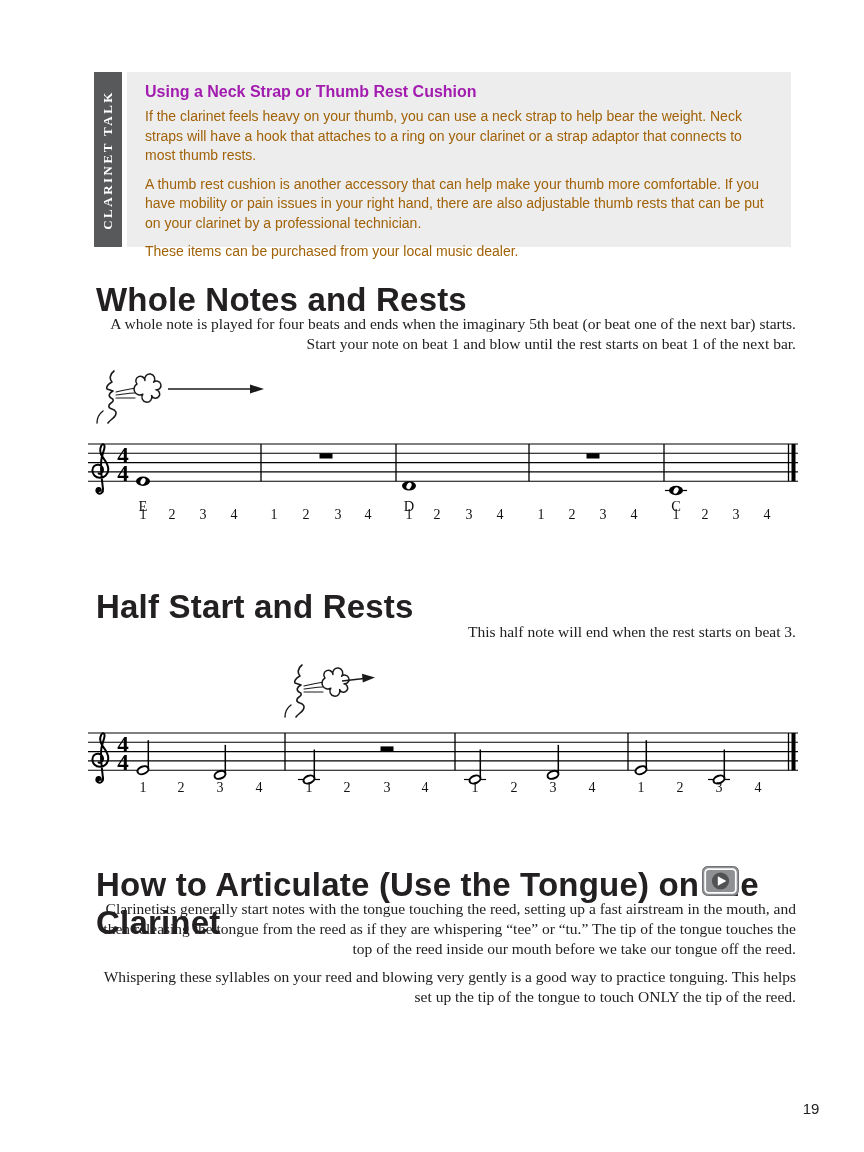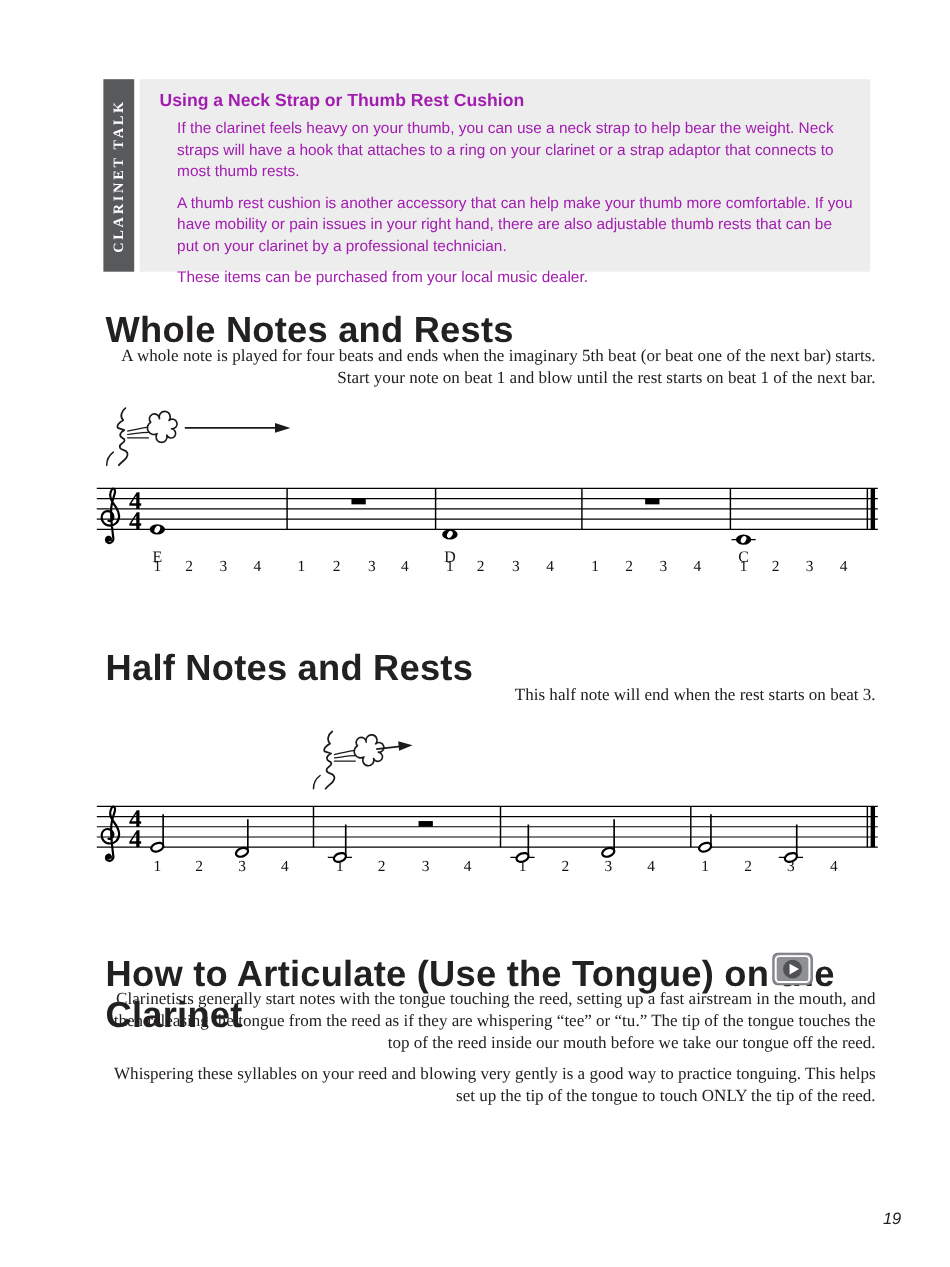--- a/index.html
+++ b/index.html
@@ -8,35 +8,35 @@
   
   .callout{position:absolute;left:94px;top:72px;width:697px;height:175px;}
   .callout-tab{position:absolute;left:0;top:0;bottom:0;width:28px;background:#58595b;
         display:flex;align-items:center;justify-content:center;}
   .callout-tab span{writing-mode:vertical-rl;transform:rotate(180deg);
         font-family:"Liberation Serif","DejaVu Serif",serif;font-weight:700;font-size:13px;
         letter-spacing:2.5px;color:#ffffff;white-space:nowrap;}
   .callout-body{position:absolute;left:33px;right:0;top:0;bottom:0;background:#ededee;
         padding:9px 16px 6px 18px;box-sizing:border-box;}
   .callout-body h3{margin:2px 0 6px 0;font-size:16px;font-weight:700;color:#a21caf;}
-  .callout-body p{margin:0 0 9px 16px;font-size:14px;line-height:19.5px;color:#a21caf;max-width:655px;}
+  .callout-body p{margin:0 0 9px 0;font-size:14px;line-height:19.5px;color:#a16207;max-width:655px;}
   
   .h{position:absolute;left:96px;font-weight:700;font-size:33px;letter-spacing:0.2px;color:#232021;margin:0;}
   .body{position:absolute;left:96px;width:700px;margin:0;
         font-family:"Liberation Serif","DejaVu Serif",serif;font-size:15.5px;line-height:20px;color:#232021;text-align:right;}
   .h-whole{top:281px;}  .p-whole{top:314px;}
   .h-half{top:588px;}   .p-half{top:622px;}
   .h-artic{top:866px;}  .p-art1{top:899px;} .p-art2{top:967px;}
   .blow1{position:absolute;left:86px;top:366px;}
   .blow2{position:absolute;left:274px;top:660px;}
   .staff1{position:absolute;left:0;top:435px;}
   .staff2{position:absolute;left:0;top:723px;}
   .video-icon{position:absolute;left:702px;top:866px;cursor:pointer;}
   .pagenum{position:absolute;left:794px;top:1100px;width:34px;text-align:center;
-        font-size:15px;color:#232021;font-style:italic;}
+        font-size:15px;color:#232021;}
 </style>
 </head>
 <body>
 
 <div class="page">
 
   <div class="callout">
     <div class="callout-tab">
       <span>CLARINET TALK</span>
     </div>
@@ -107,21 +107,21 @@
       <line x1="665" x2="687" y1="55.5" y2="55.5" stroke="#000" stroke-width="1.2"></line>
       <ellipse cx="676" cy="55.5" rx="7" ry="4.7" fill="#000"></ellipse>
       <ellipse cx="676" cy="55.5" rx="3.4" ry="2.3" fill="#fff" transform="rotate(-62 676 55.5)"></ellipse>
       <text x="676" y="76" text-anchor="middle" font-family="&quot;Liberation Serif&quot;,&quot;DejaVu Serif&quot;,serif" font-size="14.5" fill="#111">C</text>
       <text x="676" y="84" text-anchor="middle" font-family="&quot;Liberation Serif&quot;,&quot;DejaVu Serif&quot;,serif" font-size="14" fill="#111">1</text>
       <text x="705" y="84" text-anchor="middle" font-family="&quot;Liberation Serif&quot;,&quot;DejaVu Serif&quot;,serif" font-size="14" fill="#111">2</text>
       <text x="736" y="84" text-anchor="middle" font-family="&quot;Liberation Serif&quot;,&quot;DejaVu Serif&quot;,serif" font-size="14" fill="#111">3</text>
       <text x="767" y="84" text-anchor="middle" font-family="&quot;Liberation Serif&quot;,&quot;DejaVu Serif&quot;,serif" font-size="14" fill="#111">4</text>
     </svg>
 
-  <h2 class="h h-half">Half Notes and Rests</h2>
+  <h2 class="h h-half">Half Start and Rests</h2>
   <p class="body p-half">This half note will end when the rest starts on beat 3.</p>
 
   <svg class="blow2" width="106" height="58" viewBox="0 0 106 58">
     <use href="#blowface"></use>
     <g>
       <line x1="68" y1="21" x2="90" y2="18.5" stroke="#1a1a1a" stroke-width="1.7"></line>
       <polygon points="88,13.8 101,17.6 88.8,22.6" fill="#1a1a1a"></polygon>
     </g>
   </svg>
 

